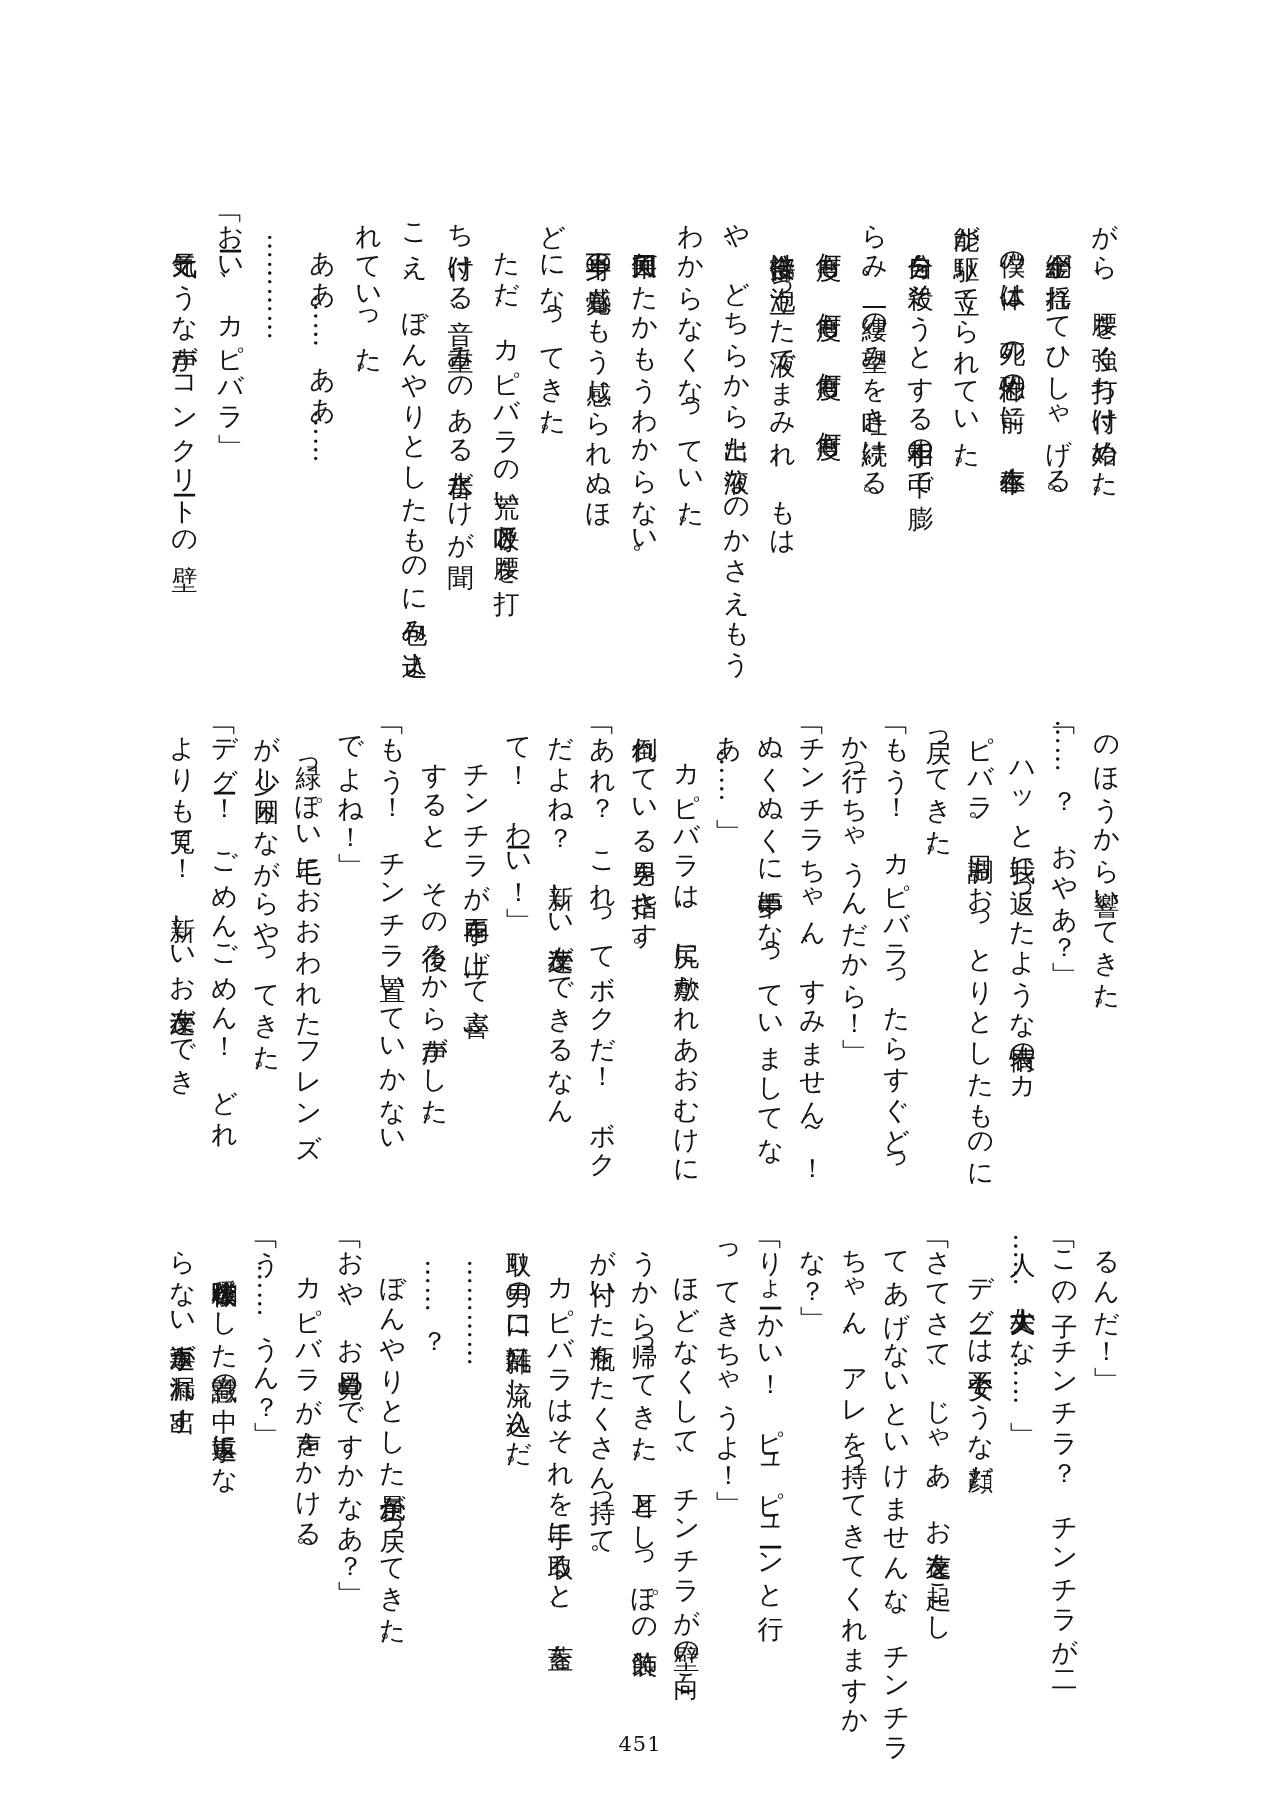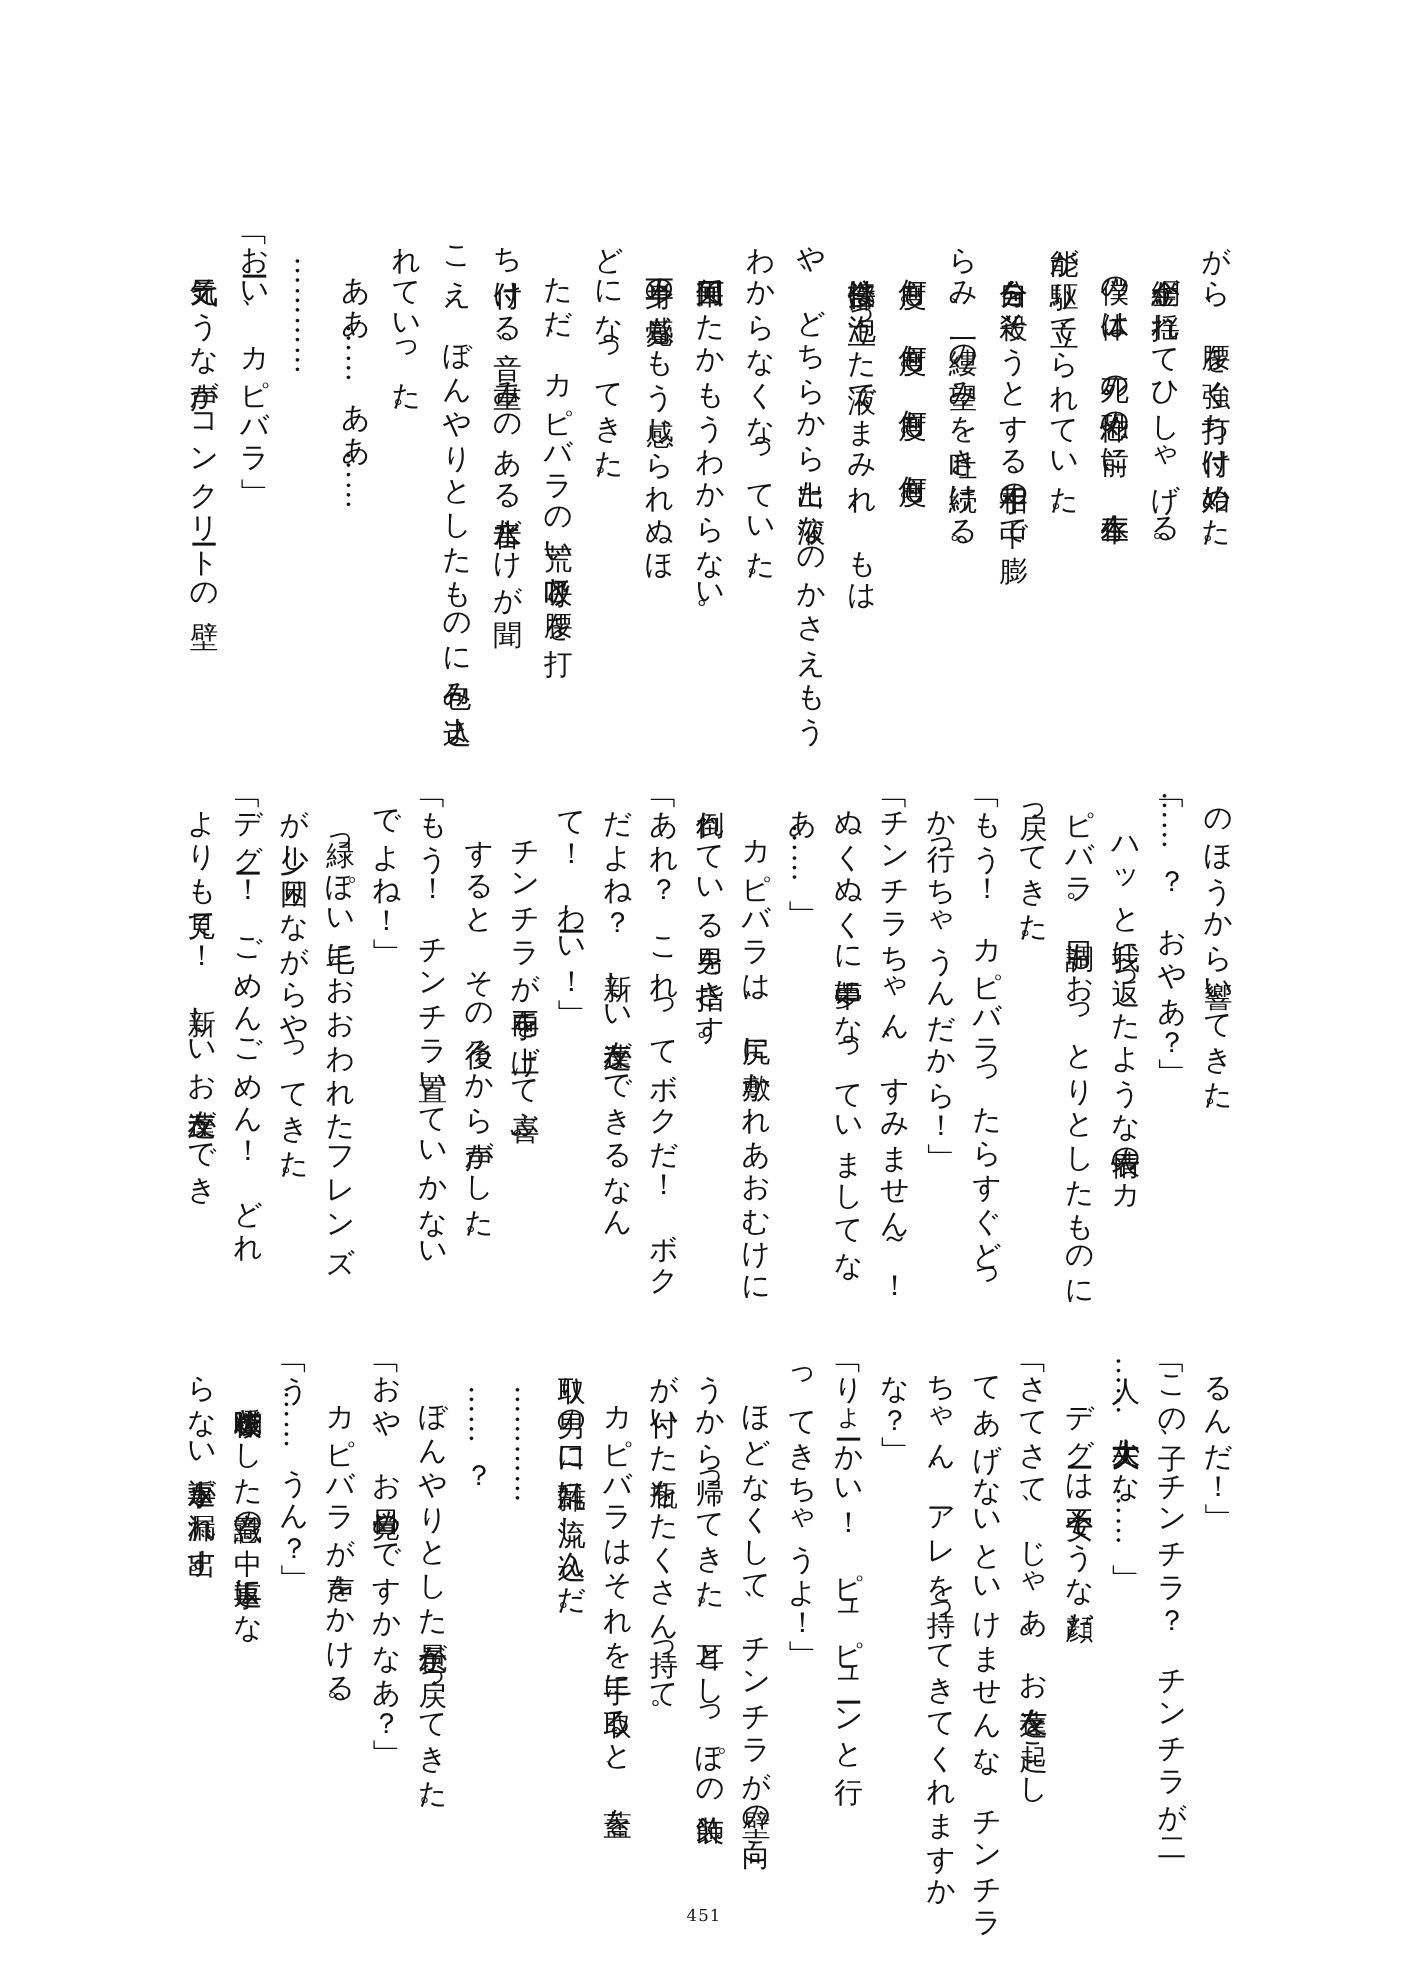--- a/index.html
+++ b/index.html
@@ -29,21 +29,21 @@
     white-space: nowrap;
   }
   #band-1 .line { line-height: 46px; }
   .band .line.indent { text-indent: 27px; }
   #page-number {
     position: absolute;
     left: 0;
     right: 0;
     top: 1732px;
     text-align: center;
-    font-size: 15px;
+    font-size: 21px;
     letter-spacing: 1px;
   }
 </style>
 </head>
 <body>
 
 <div id="page">
   <div id="band-1" class="band">
       <div class="line">がら、腰を強く打ち付け始めた。</div>
       <div class="line indent">金網が揺れてひしゃげる。</div>

